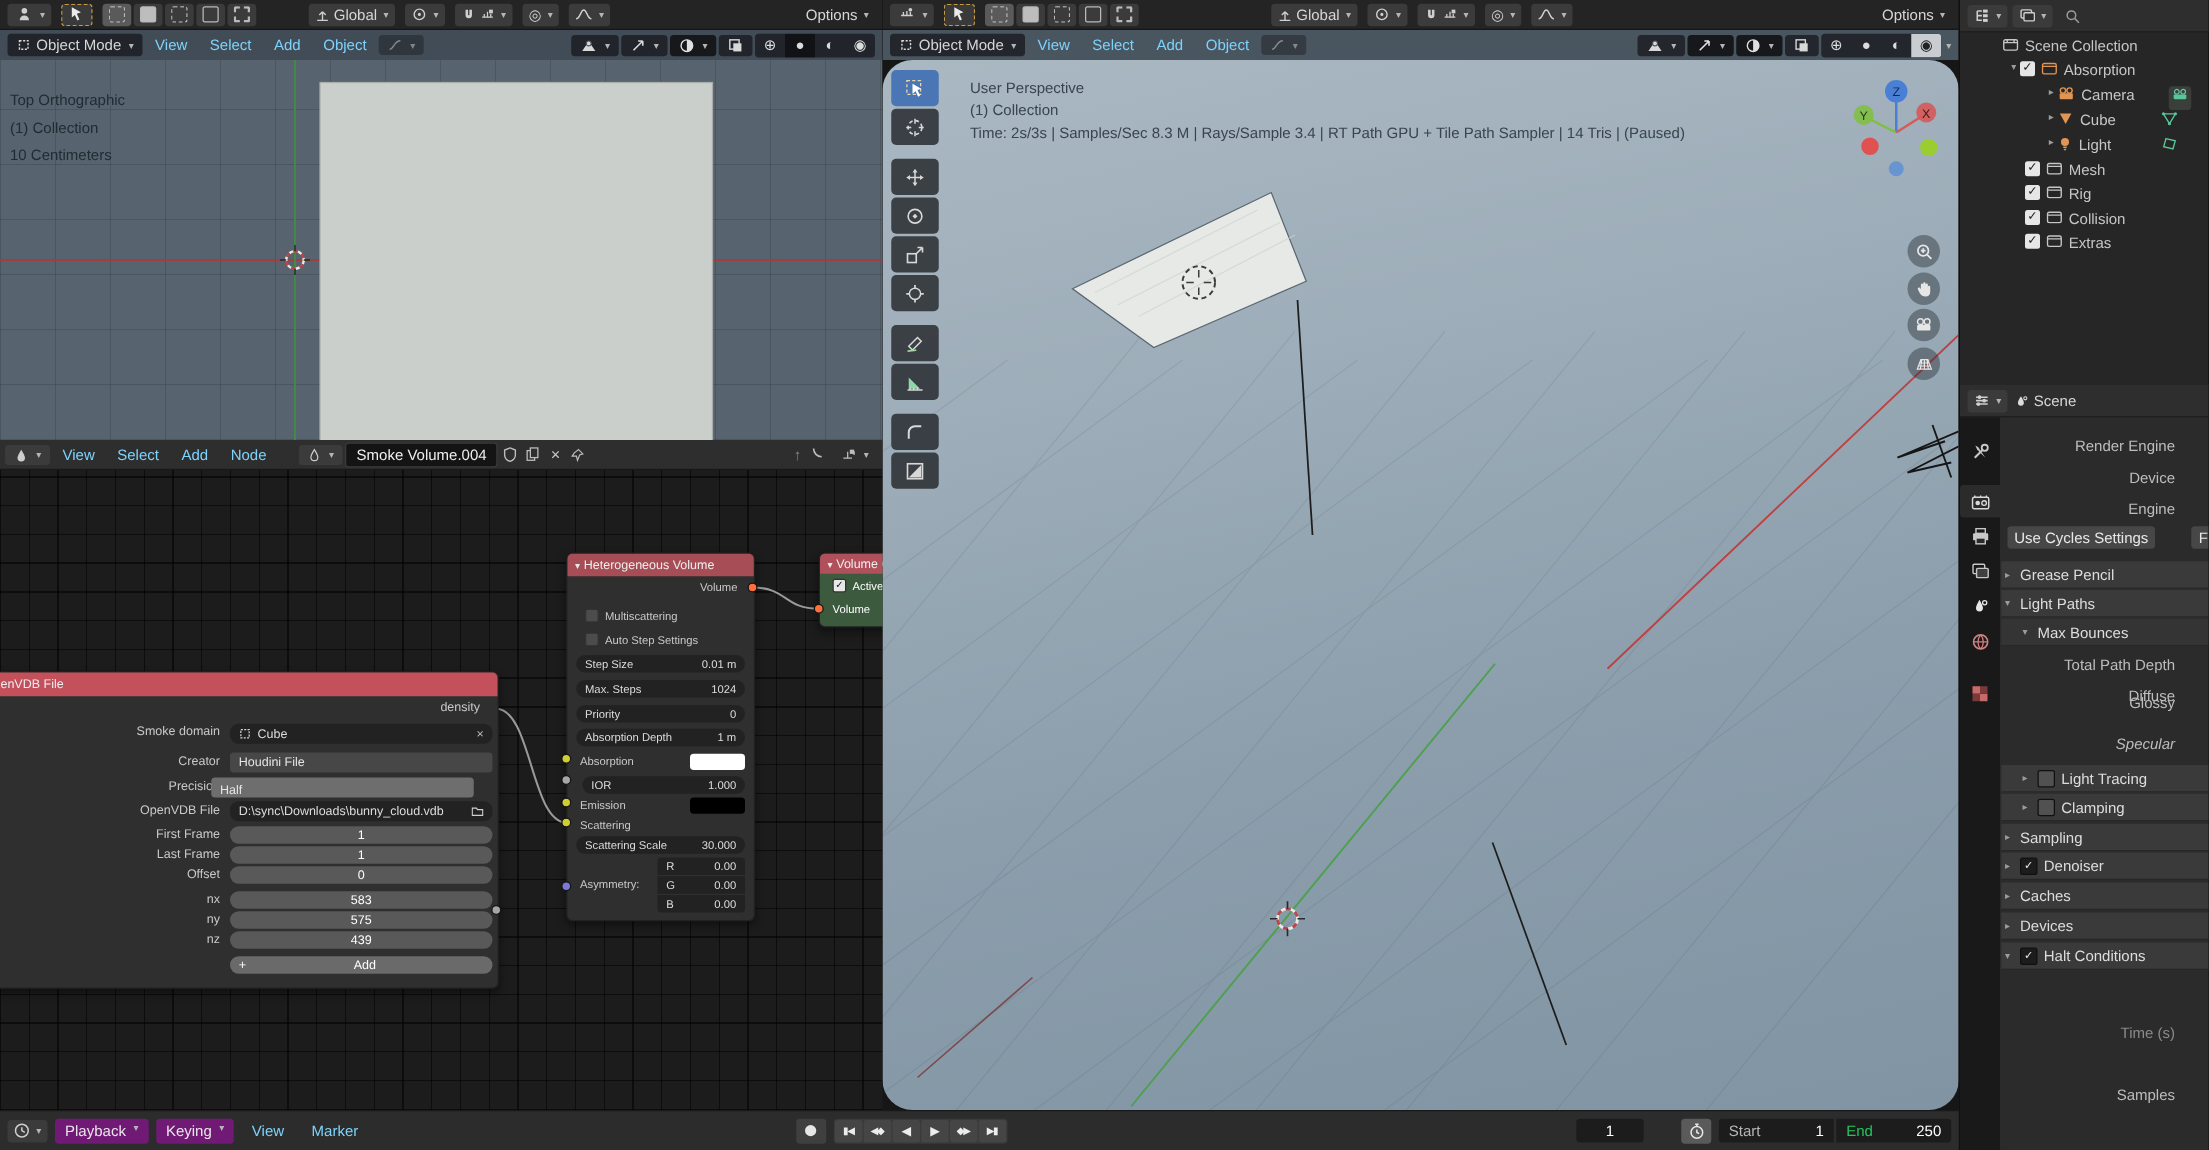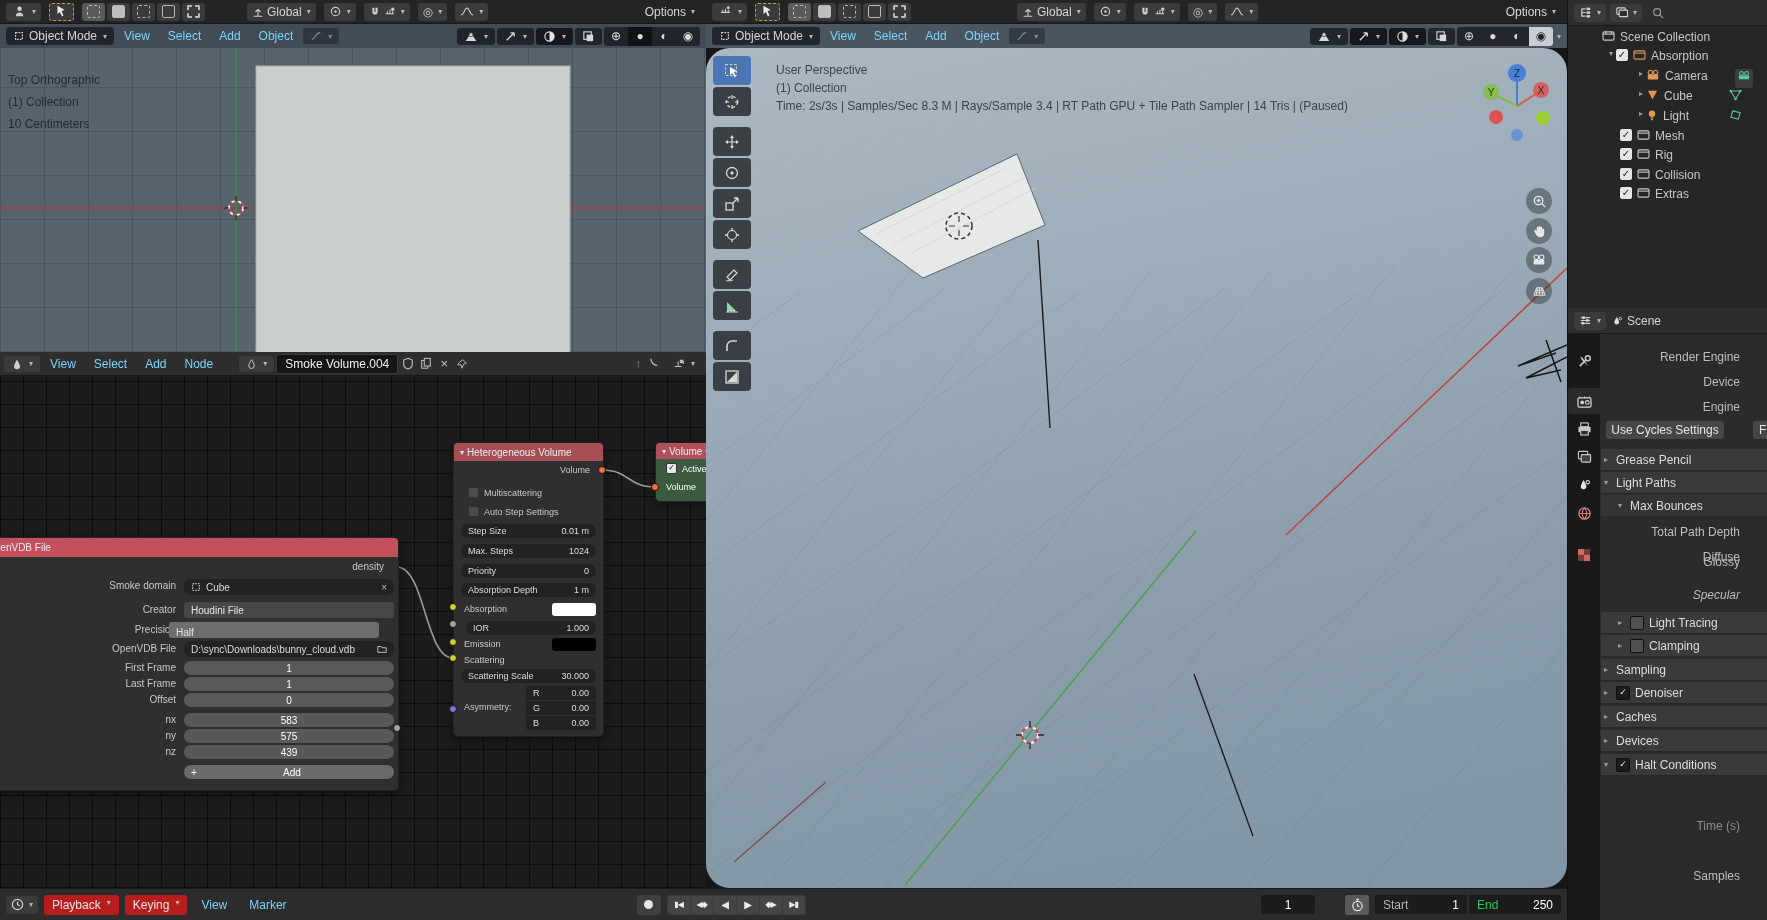--- a/index.html
+++ b/index.html
@@ -75,21 +75,21 @@
   .ptab{position:absolute;left:0;width:32px;height:26px;display:flex;align-items:center;justify-content:center;}
   .ptab.active{background:#2b2b2b;border-radius:3px 0 0 3px;}
   .prow-label{position:absolute;right:27px;color:#bdbdbd;white-space:nowrap;}
   .panelhdr{position:absolute;left:33px;right:0;height:22px;background:#3a3a3a;border-bottom:1px solid #272727;
             display:flex;align-items:center;gap:5px;color:#dddddd;white-space:nowrap;box-sizing:border-box;}
   .pcb{width:12px;height:12px;background:#1c1c1c;border:1px solid #101010;border-radius:2px;color:#e8e8e8;
        font-size:9px;line-height:11px;text-align:center;flex:0 0 auto;}
   .pcb.off{background:#515151;color:transparent;}
   
   #timeline{background:#2c2c2c;border-top:1px solid #191919;display:flex;align-items:center;padding:0 6px;gap:6px;box-sizing:border-box;}
-  .tlbtn{display:flex;align-items:flex-start;gap:4px;background:#b91c1c;border-radius:3px;padding:3px 8px;color:#e8e8e8;}
+  .tlbtn{display:flex;align-items:flex-start;gap:4px;background:#701a75;border-radius:3px;padding:3px 8px;color:#e8e8e8;}
   .transport{display:flex;gap:1px;background:#3a3a3a;border-radius:3px;padding:1px;}
   .tpb{width:22px;height:18px;background:#454545;border-radius:2px;display:flex;align-items:center;
        justify-content:center;font-size:8px;color:#ececec;letter-spacing:-1px;}
   .framebox{background:#1c1c1c;border-radius:3px;color:#fff;display:flex;align-items:center;justify-content:center;
             height:19px;white-space:nowrap;}
   
   .navbtn{position:absolute;width:26px;height:26px;border-radius:50%;background:rgba(45,50,56,.45);
           display:flex;align-items:center;justify-content:center;}
   svg{display:block;}
 </style>

